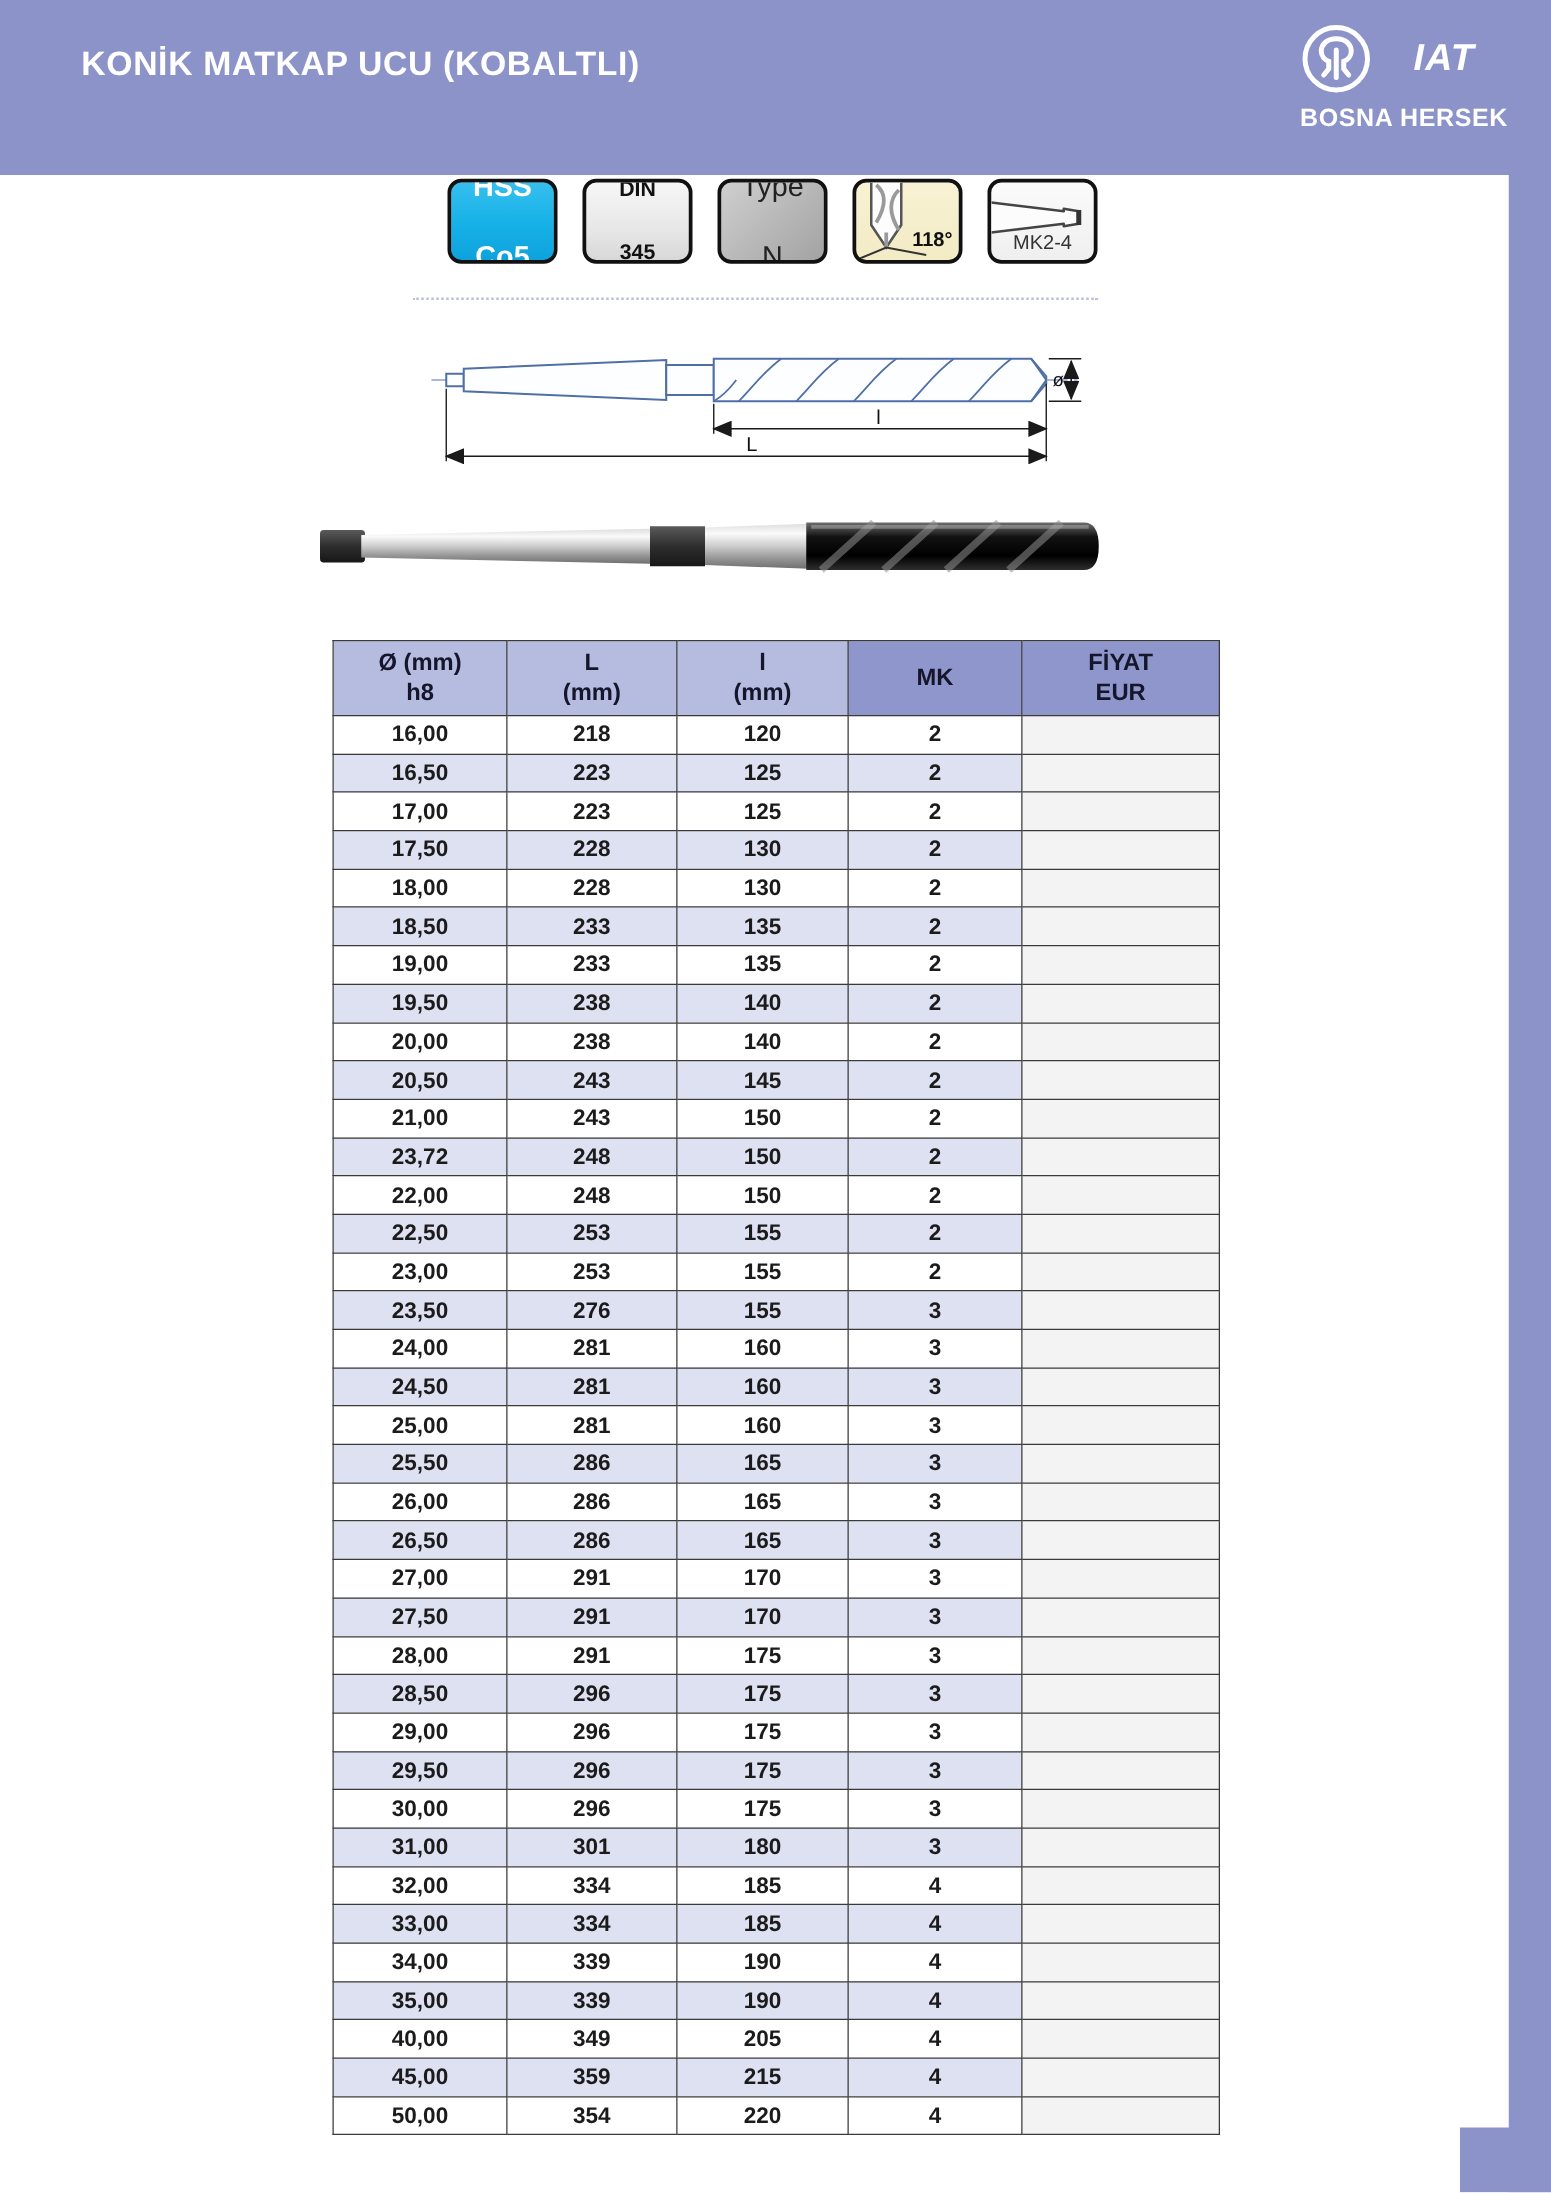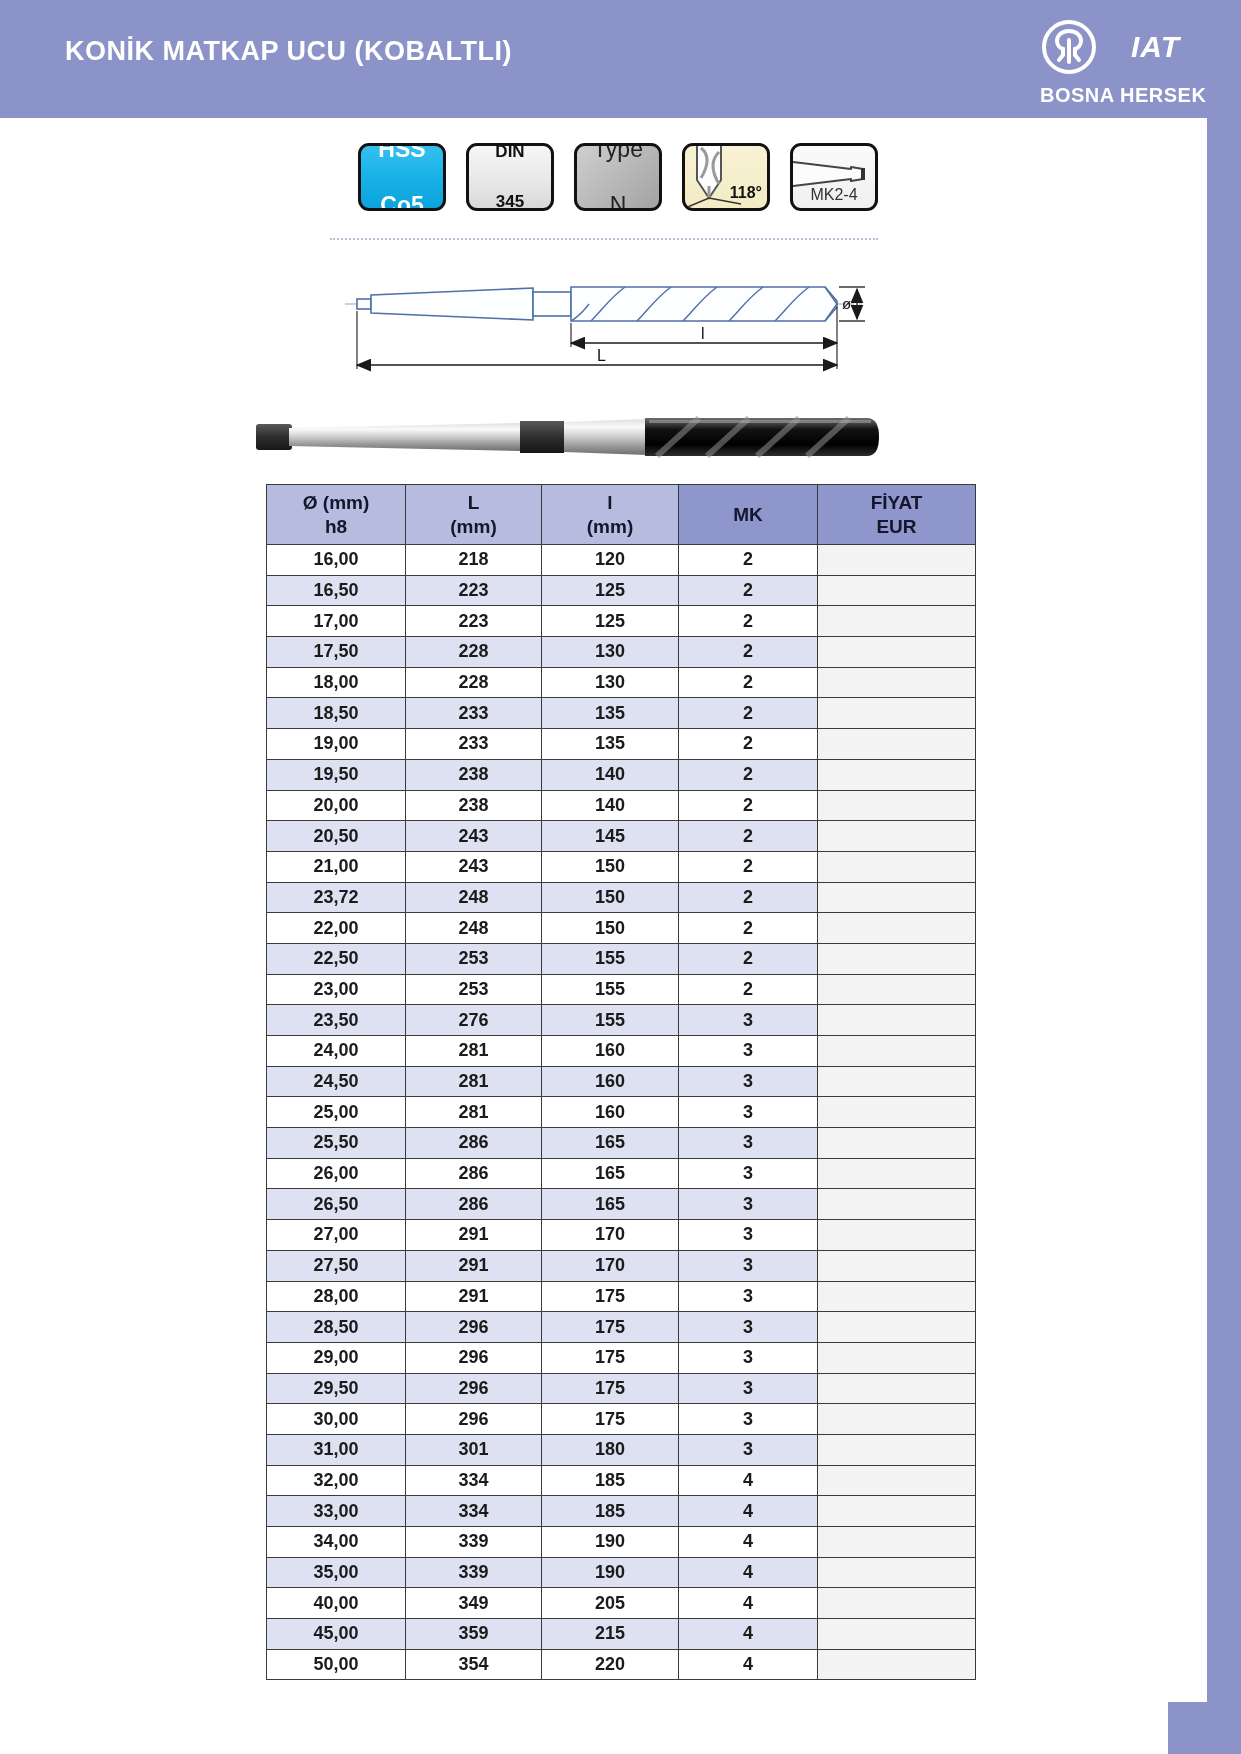--- a/index.html
+++ b/index.html
@@ -1,20 +1,20 @@
 <!DOCTYPE html>
 <html><head>
 <meta charset="utf-8">
 <style>
   * { margin:0; padding:0; box-sizing:border-box; }
   body { font-family:"Liberation Sans","DejaVu Sans",sans-serif; background:#ffffff; }
   .page { position:relative; width:1241px; height:1754px; background:#fff; overflow:hidden; }
 
   
-  .topbar { position:absolute; left:0; top:0; width:1241px; height:118px; background:var(--accent-purple,#8b93c8); }
+  .topbar { position:absolute; left:0; top:0; width:1241px; height:140px; background:var(--accent-purple,#8b93c8); }
   .page-title { position:absolute; left:65px; top:36px; color:#fff; font-size:27px; font-weight:700; letter-spacing:.5px; }
   .brand { position:absolute; left:1040px; top:18px; width:140px; color:#fff; text-align:center; }
   .brand-row { display:flex; align-items:center; justify-content:space-between; gap:6px; }
   .brand-name { font-size:30px; font-weight:700; font-style:italic; letter-spacing:1px; }
   .brand-sub { margin-top:8px; font-size:20px; font-weight:700; letter-spacing:.5px; white-space:nowrap; }
 
   .side-strip { position:absolute; left:1207px; top:0; width:34px; height:1754px; background:var(--accent-purple,#8b93c8); }
   .bottom-block { position:absolute; left:1168px; top:1702px; width:73px; height:52px; background:var(--accent-purple,#8b93c8); }
 
   
@@ -29,21 +29,21 @@
   .badge-mk { background:linear-gradient(180deg,#fbfbfb 0%,#efefef 100%); }
   .badge-angle .angle-label { position:absolute; right:5px; bottom:6px; font-size:16px; font-weight:700; color:#111; }
   .badge-mk .mk-label { position:absolute; left:0; right:0; bottom:4px; text-align:center; font-size:16px; color:#333; }
 
   
   .dotted-rule { position:absolute; left:330px; top:238px; width:548px; border-top:2px dotted #b9c2da; }
   .tech-drawing { position:absolute; left:345px; top:243px; width:530px; height:130px; }
   .photo { position:absolute; left:255px; top:413px; width:625px; height:48px; }
 
   
-  table.size-table { position:absolute; left:266px; top:484px; width:709px; border-collapse:collapse; table-layout:fixed;padding-left:20px; }
+  table.size-table { position:absolute; left:266px; top:512px; width:709px; border-collapse:collapse; table-layout:fixed;padding-left:20px; }
   .size-table th, .size-table td { border:1.5px solid #3a3a3a; text-align:center; vertical-align:middle; color:#1b1b1b; }
   .size-table thead th { height:60px; font-size:19px; font-weight:700; color:#15162b; background:var(--table-header-light,#b6bce0); line-height:1.25; }
   .size-table thead th.dark { background:var(--table-header-dark,#8e96cb); }
   .size-table td { height:30.7px; font-size:18px; font-weight:700; background:#ffffff; }
   .size-table tr.band td { background:var(--row-band,#dee1f1); }
   .size-table td.price, .size-table tr.band td.price { background:var(--price-cell,#f3f3f4); }
   .th-sub { display:block; }
 </style>
 </head>
 <body style="--accent-purple: #8b93c8; --table-header-light: #b6bce0; --table-header-dark: #8e96cb; --row-band: #dee1f1; --price-cell: #f3f3f4; --badge-cyan: #16b1e7;">

